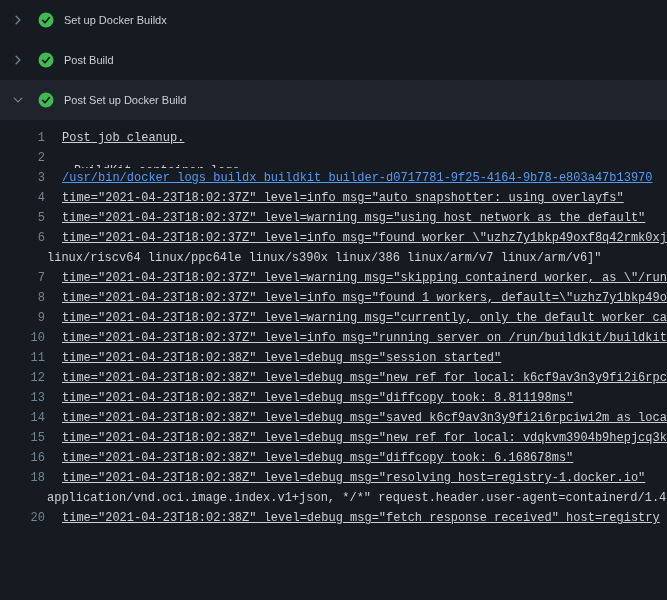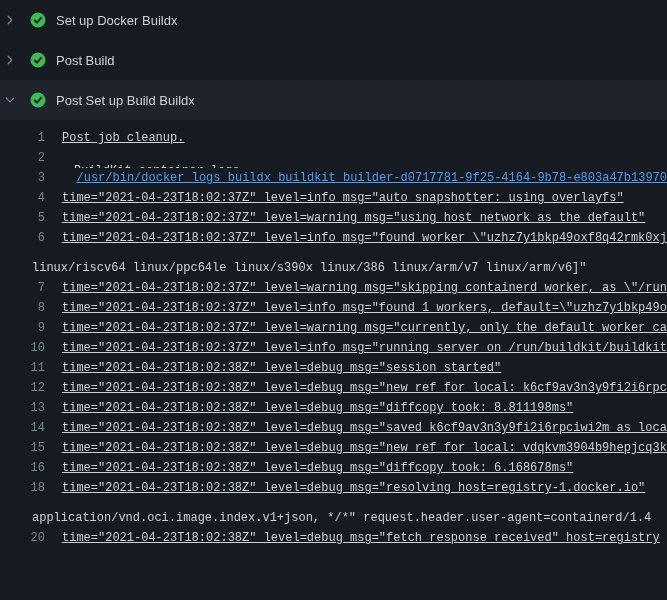--- a/index.html
+++ b/index.html
@@ -15,24 +15,24 @@
   *{margin:0;padding:0;box-sizing:border-box;}
   html,body{width:667px;height:600px;overflow:hidden;}
   body{
     background:var(--background);
     font-family:"Liberation Sans",sans-serif;
   }
   .section-header{
     display:flex;
     align-items:center;
     height:40px;
-    padding-left:4px;
+    padding-left:12px;
     cursor:pointer;
     color:var(--section-label);
-    font-size:13px;
+    font-size:11px;
     text-align:center;
   }
   .section-header.expanded{
     background:var(--expanded-header-bg);
   }
   .section-header svg.chev{
     flex:none;
     margin-right:14px;
     color:var(--chevron);
   }
@@ -64,38 +64,36 @@
   }
   .log-text{
     flex:1;
     padding-left:17px;
     white-space:pre;
     overflow:hidden;
     text-decoration:underline;
   }
   .log-text.command{
     color:var(--command-blue);
-    text-align:right;
   }
   .log-text.group{
     cursor:pointer;
     margin-top:13px;
   }
   .group-toggle{
     display:inline-block;
     font-size:8px;
     color:#8b949e;
     vertical-align:1px;
   }
   .log-wrap{
     height:20px;
-    padding-left:32px;
+    padding-left:47px;
     white-space:pre;
     overflow:hidden;
-    margin-top:10px;
   }
 </style>
 </head>
 <body>
 
 <div id="sections">
     <div class="section-header">
       <svg class="chev" width="12" height="12" viewBox="0 0 16 16">
         <path d="M5.5 3l5 5-5 5" fill="none" stroke="currentColor" stroke-width="1.7" stroke-linecap="round" stroke-linejoin="round"></path>
       </svg>
@@ -116,21 +114,21 @@
       <span class="section-label">Post Build</span>
     </div>
     <div class="section-header expanded">
       <svg class="chev" width="12" height="12" viewBox="0 0 16 16">
         <path d="M3 5.5l5 5 5-5" fill="none" stroke="currentColor" stroke-width="1.7" stroke-linecap="round" stroke-linejoin="round"></path>
       </svg>
       <svg class="check" width="16" height="16" viewBox="0 0 16 16">
         <circle cx="8" cy="8" r="7.5" fill="var(--check-green)"></circle>
         <path d="M4.6 8.3l2.3 2.4 4.5-5.2" fill="none" stroke="#0d1117" stroke-width="1.6" stroke-linecap="round" stroke-linejoin="round"></path>
       </svg>
-      <span class="section-label">Post Set up Build Buildx</span>
+      <span class="section-label">Post Set up Docker Build</span>
     </div>
     <div class="log">
       <div class="log-row">
         <span class="log-num">1</span>
         <span class="log-text">Post job cleanup.</span>
       </div>
       <div class="log-row">
         <span class="log-num">2</span>
         <span class="log-text group"><span class="group-toggle">▼</span> BuildKit container logs</span>
       </div>

